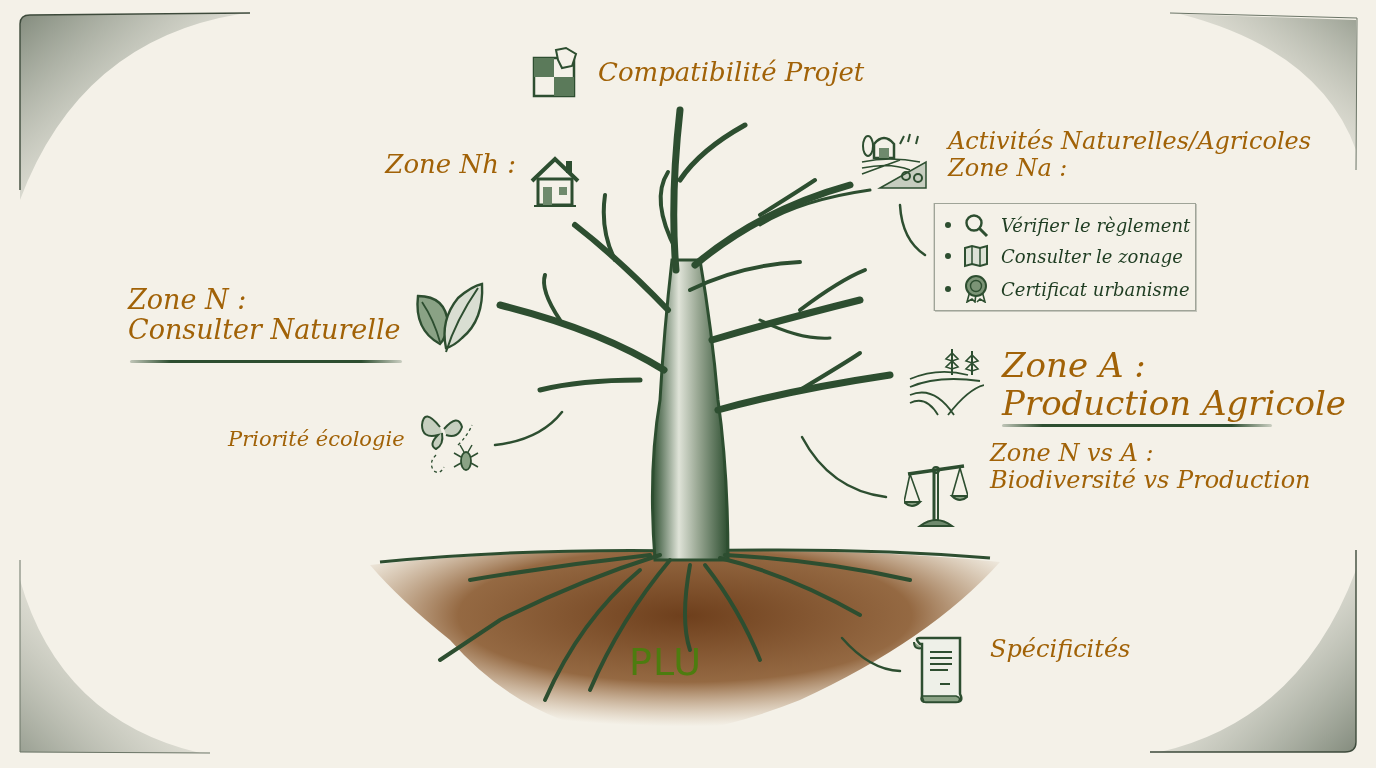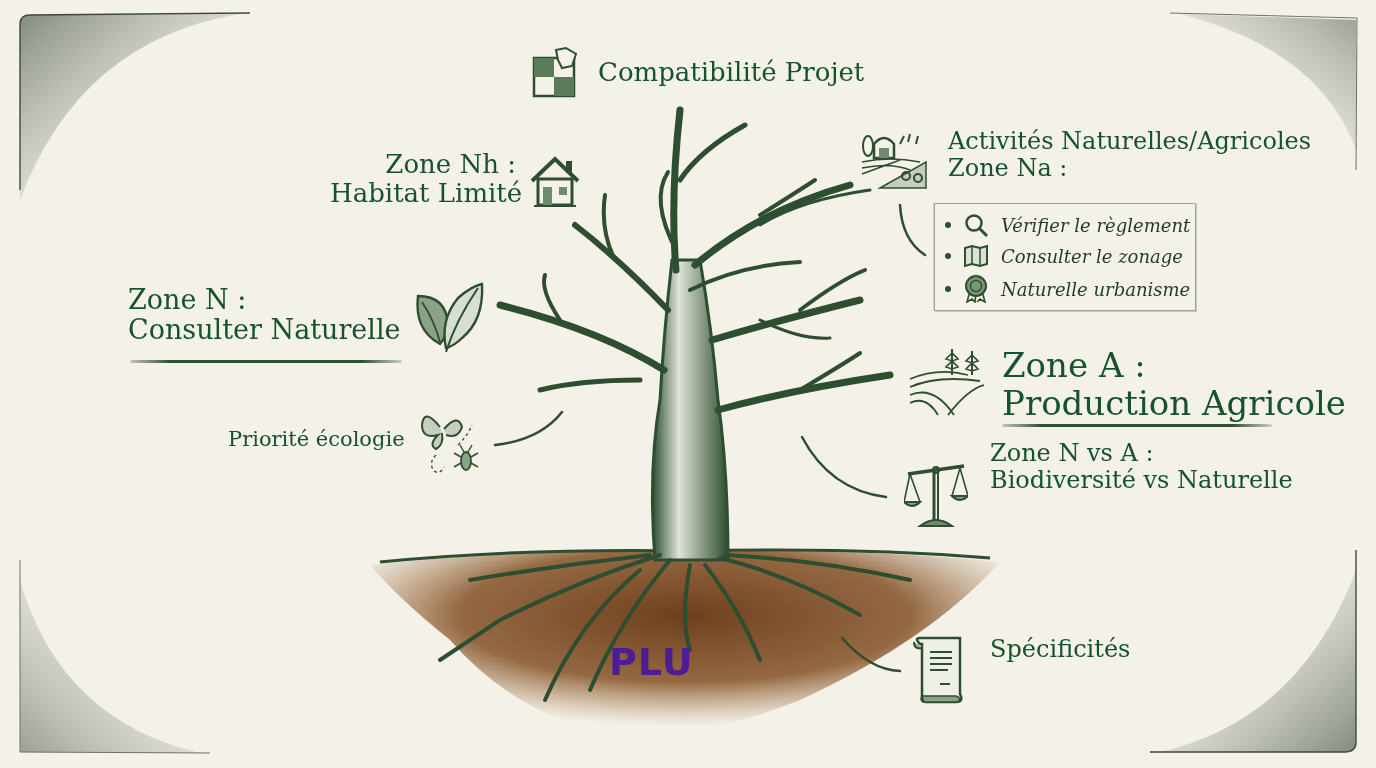--- a/index.html
+++ b/index.html
@@ -8,21 +8,22 @@
     background: #f4f1e8;
     font-family: "DejaVu Serif", serif;
     color: #1f3d22;
     position: relative;
   }
   .canvas { position: absolute; inset: 0; }
   .frame { position: absolute; inset: 0; pointer-events: none; }
   .label {
     position: absolute;
     font-family: "DejaVu Serif", serif;
-    color: #14532d;
+    font-style: italic;
+    color: #a16207;
     line-height: 1.12;
     white-space: nowrap;
   }
   .label .line { display: block; }
   .right { text-align: right; }
   .big { font-size: 27px; }
   .med { font-size: 26px; }
   .small { font-size: 20px; }
   .underline {
     position: absolute; height: 3px; border-radius: 2px;
@@ -36,24 +37,23 @@
     background: rgba(244,241,232,0.9);
     box-sizing: border-box;
   }
   .check-item {
     position: absolute; left: 10px; display: flex; align-items: center; gap: 12px;
     font-family: "DejaVu Serif", serif; font-style: italic; font-size: 18px; color: #1f3d22;
     white-space: nowrap;
   }
   .bullet { width: 6px; height: 6px; border-radius: 50%; background: #2d4e30; display: inline-block; }
   .plu {
-    position: absolute; left: 609px; top: 640px;
-    font-family: "DejaVu Sans", sans-serif; font-size: 38px; color: #4c1d95;
+    position: absolute; left: 629px; top: 640px;
+    font-family: "DejaVu Sans", sans-serif; font-size: 38px; color: #4d7c0f;
     letter-spacing: 1px;
-    font-weight: bold;
   }
 </style>
 </head>
 <body>
 
 <div class="canvas">
 
   <svg class="frame" width="1376" height="768" viewBox="0 0 1376 768">
     <defs>
       <linearGradient id="cornerTL" x1="0" y1="0" x2="1" y2="1">
@@ -151,21 +151,20 @@
     <rect x="2" y="12" width="20" height="19" fill="#5b7a5a"></rect>
     <rect x="22" y="31" width="20" height="19" fill="#5b7a5a"></rect>
     <path d="M24 4 L34 2 L44 8 L40 20 L30 22 L26 14 Z" fill="#f4f1e8" stroke="#2d4e30" stroke-width="2"></path>
   </svg>
   <div class="label big" style="left:598px;top:58px;font-size:26px">
     <span class="line">Compatibilité Projet</span>
   </div>
 
   <div class="label med right" style="left:330px;top:150px;width:186px">
     <span class="line">Zone Nh :</span>
-    <span class="line">Habitat Limité</span>
   </div>
   <svg class="icon" style="left:528px;top:155px" width="54" height="54" viewBox="0 0 54 54">
     <path d="M4 26 L27 4 L50 26" fill="none" stroke="#2d4e30" stroke-width="4"></path>
     <rect x="38" y="6" width="6" height="12" fill="#2d4e30"></rect>
     <rect x="10" y="24" width="34" height="26" fill="none" stroke="#2d4e30" stroke-width="3"></rect>
     <rect x="15" y="32" width="9" height="18" fill="#6f8a6d"></rect>
     <rect x="31" y="32" width="8" height="8" fill="#6f8a6d"></rect>
     <line x1="6" y1="51" x2="48" y2="51" stroke="#2d4e30" stroke-width="2"></line>
   </svg>
 
@@ -202,21 +201,21 @@
       </svg>
       <span>Consulter le zonage</span>
     </div>
     <div class="check-item" style="top:71px">
       <span class="bullet"></span>
       <svg width="26" height="28" viewBox="0 0 26 28">
         <path d="M7 16 L4 27 L9 24 L12 27 L13 18 M19 16 L22 27 L17 24 L14 27" fill="none" stroke="#2d4e30" stroke-width="1.6"></path>
         <circle cx="13" cy="11" r="10" fill="#7b9476" stroke="#2d4e30" stroke-width="2"></circle>
         <circle cx="13" cy="11" r="5.5" fill="none" stroke="#2d4e30" stroke-width="1.4"></circle>
       </svg>
-      <span>Naturelle urbanisme</span>
+      <span>Certificat urbanisme</span>
     </div>
   </div>
 
   <div class="label big" style="left:128px;top:285px;font-size:27px">
     <span class="line">Zone N :</span>
     <span class="line">Consulter Naturelle</span>
   </div>
   <div class="underline" style="left:130px;top:360px;width:272px"></div>
   <svg class="icon" style="left:412px;top:280px" width="74" height="76" viewBox="0 0 74 76">
     <path d="M28 64 Q2 50 6 16 Q34 16 36 44 Q34 58 28 64 Z" fill="#8aa285" stroke="#2d4e30" stroke-width="2.4"></path>
@@ -252,21 +251,21 @@
     <line x1="4" y1="12" x2="60" y2="4" stroke="#2d4e30" stroke-width="3.5"></line>
     <circle cx="32" cy="8" r="3" fill="none" stroke="#2d4e30" stroke-width="2"></circle>
     <line x1="30" y1="8" x2="30" y2="58" stroke="#2d4e30" stroke-width="3"></line>
     <line x1="34" y1="8" x2="34" y2="58" stroke="#2d4e30" stroke-width="2"></line>
     <path d="M6 12 L0 40 M6 12 L16 40 M56 6 L48 34 M56 6 L64 34" stroke="#2d4e30" stroke-width="1.6"></path>
     <path d="M0 40 Q8 48 16 40 Z M48 34 Q56 42 64 34 Z" fill="#8aa285" stroke="#2d4e30" stroke-width="2"></path>
     <path d="M16 64 Q32 52 48 64 Z" fill="#6f8a6d" stroke="#2d4e30" stroke-width="2"></path>
   </svg>
   <div class="label med" style="left:990px;top:440px;font-size:24px">
     <span class="line">Zone N vs A :</span>
-    <span class="line">Biodiversité vs Naturelle</span>
+    <span class="line">Biodiversité vs Production</span>
   </div>
 
   <svg class="icon" style="left:912px;top:636px" width="56" height="68" viewBox="0 0 56 68">
     <path d="M8 8 Q2 2 8 2 L48 2 L48 58 Q52 66 44 66 L14 66 Q8 66 10 60 L10 8 Z" fill="#eef0e8" stroke="#2d4e30" stroke-width="2.5"></path>
     <path d="M2 6 Q2 14 10 12" fill="#8aa285" stroke="#2d4e30" stroke-width="2"></path>
     <path d="M10 60 L44 60 Q50 62 46 66 L12 66 Z" fill="#8aa285" stroke="#2d4e30" stroke-width="1.5"></path>
     <path d="M18 16 L40 16 M18 22 L40 22 M18 28 L40 28 M18 34 L36 34 M28 48 L38 48" stroke="#2d4e30" stroke-width="2"></path>
   </svg>
   <div class="label med" style="left:990px;top:636px;font-size:24px">
     <span class="line">Spécificités</span>

